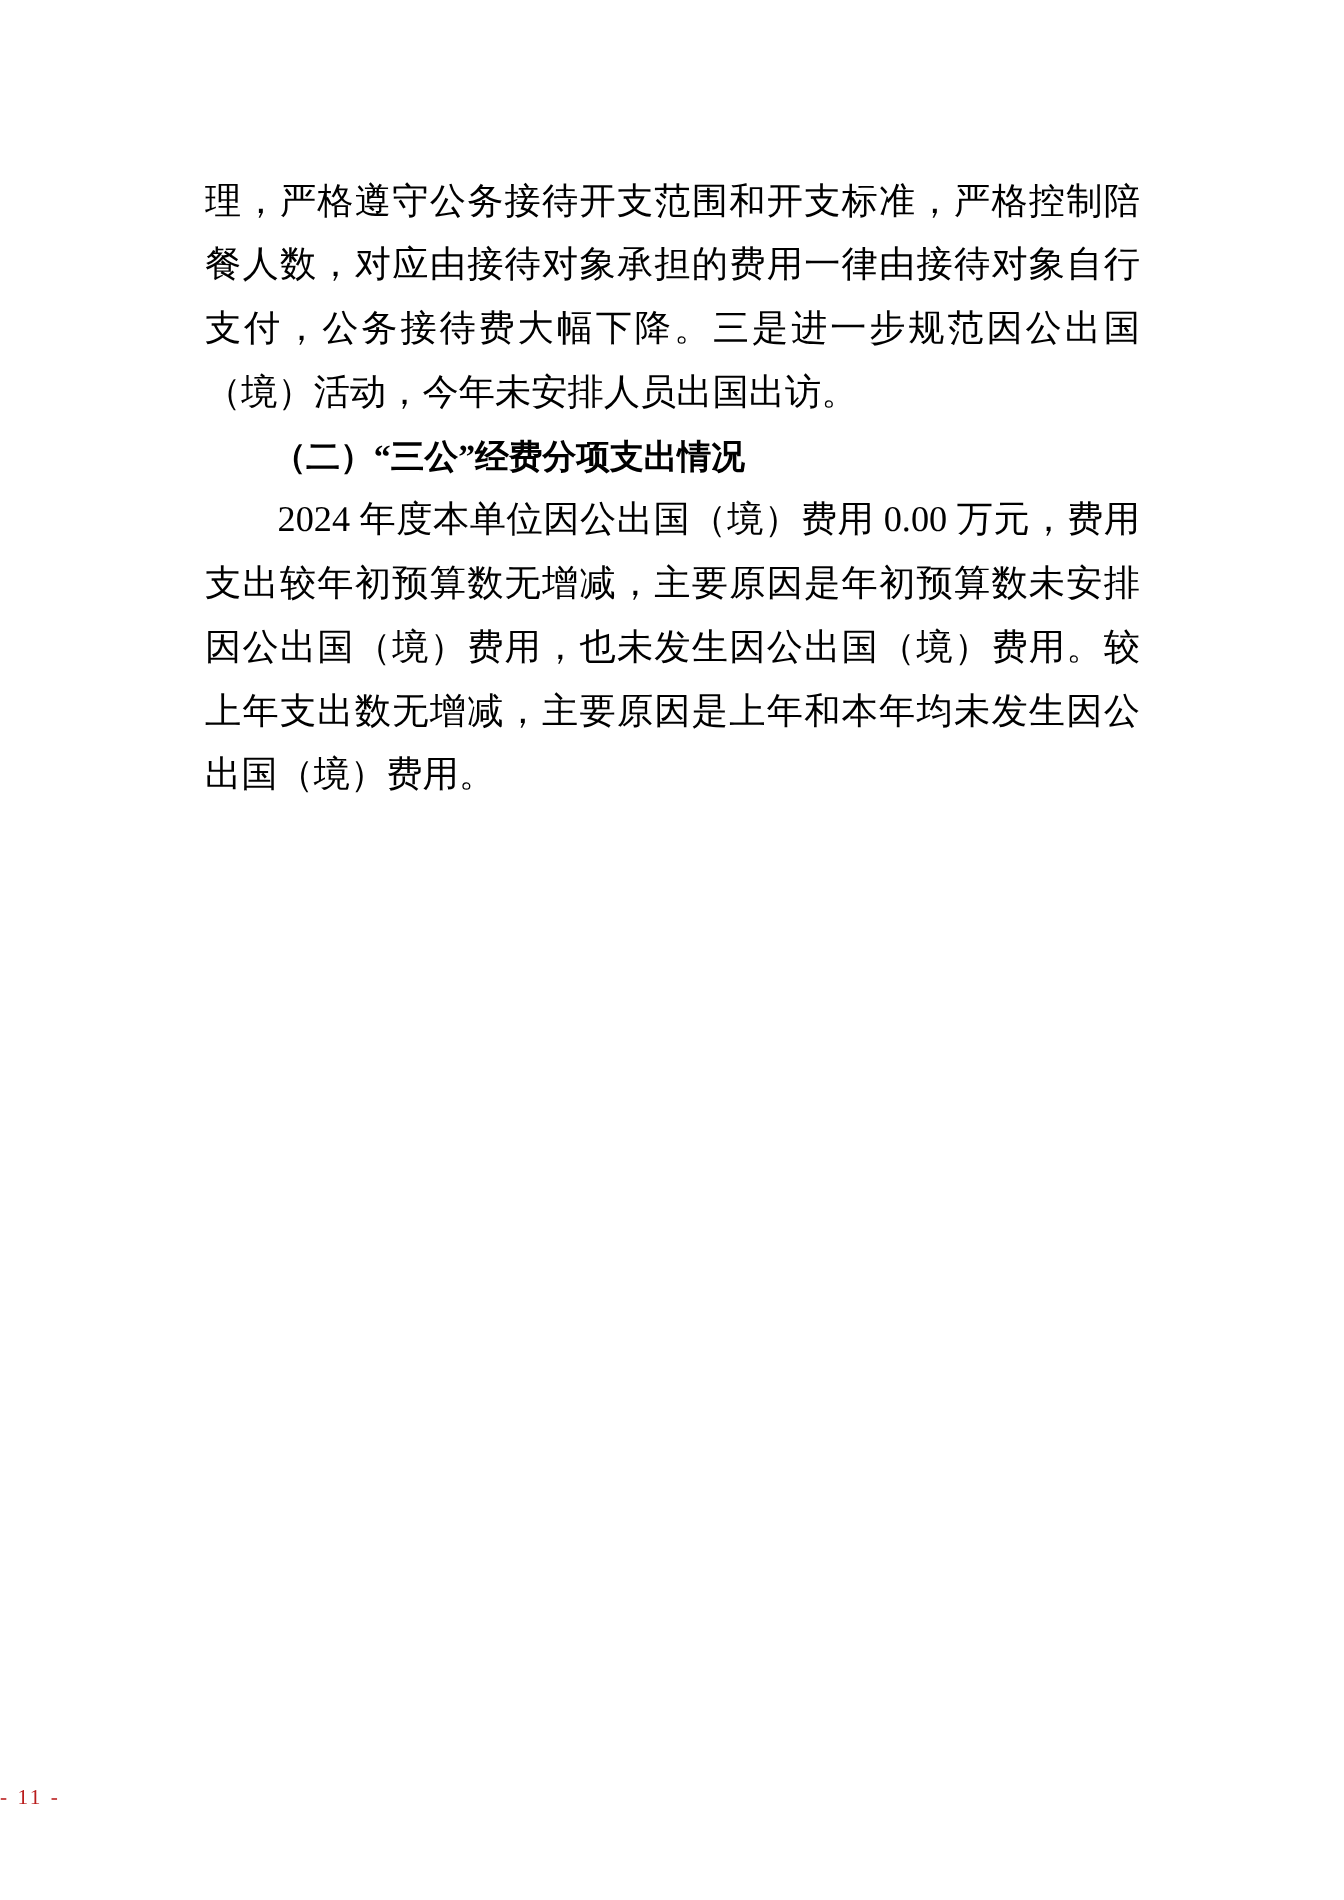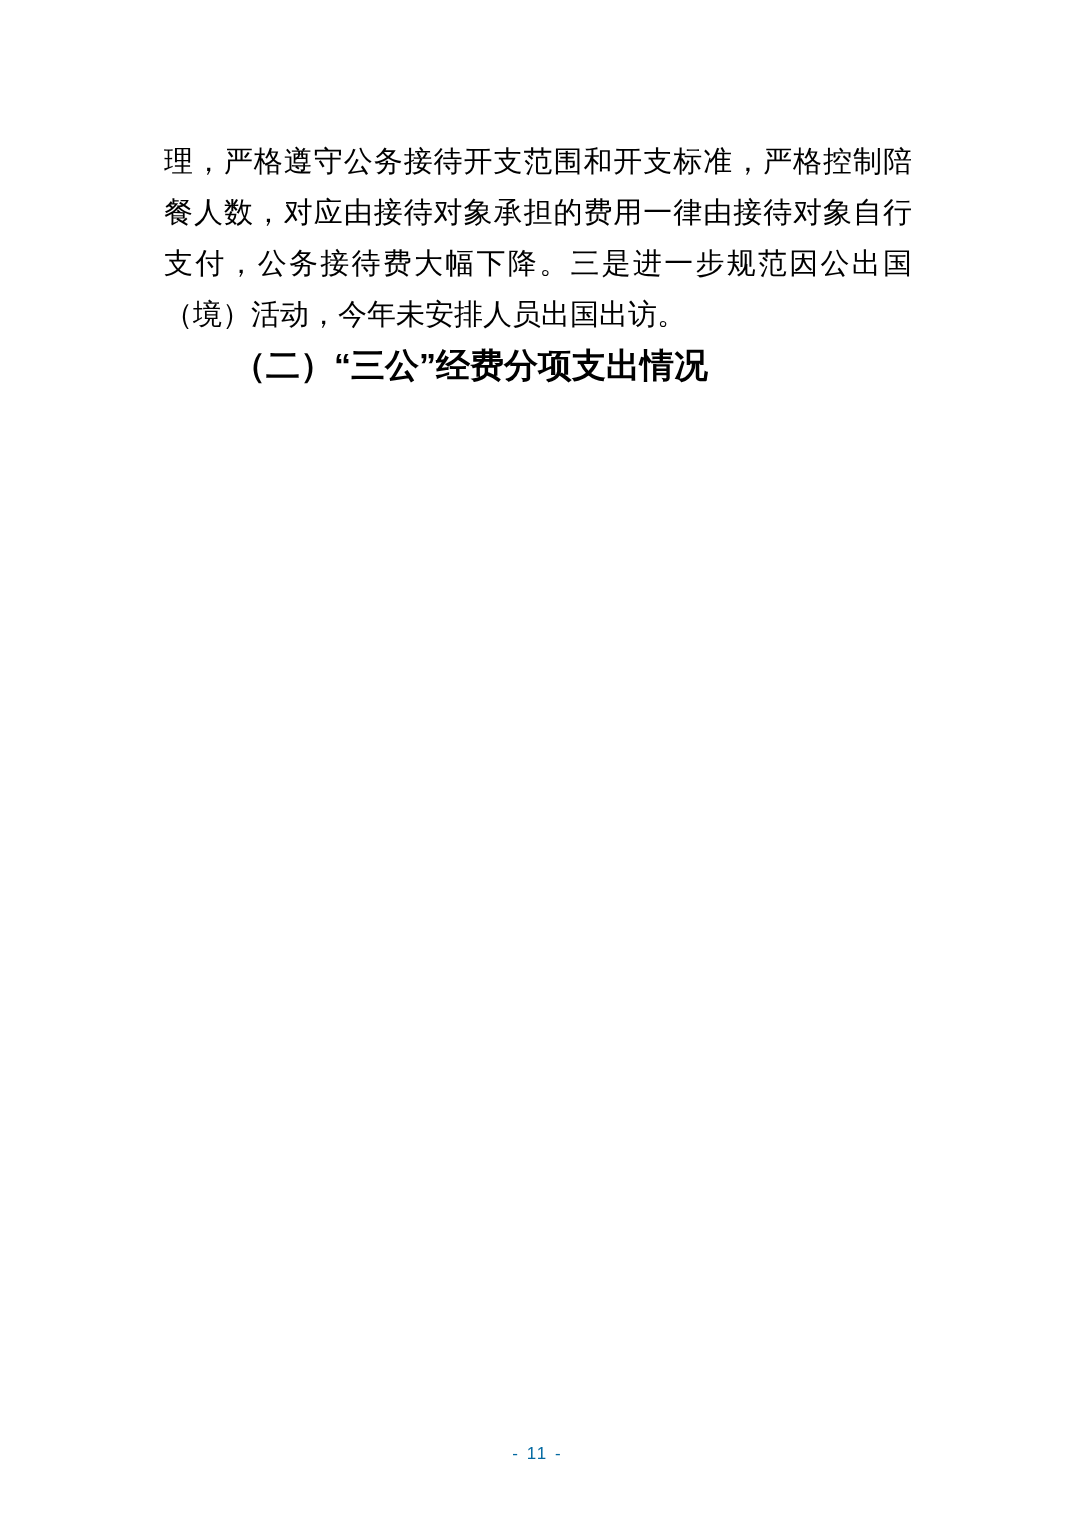--- a/index.html
+++ b/index.html
@@ -6,21 +6,21 @@
     margin: 0;
     padding: 0;
     background: #9e9e9e;
   }
   .page {
     position: relative;
     width: 1075px;
     height: 1520px;
     margin: 0 auto;
     background: #ffffff;
-    font-family: Liberation Sans, sans-serif;
+    font-family: Liberation Serif, serif;
     color: #000000;
     overflow: hidden;
   }
   .content {
     position: absolute;
     left: 164px;
     top: 136px;
     width: 748px;
   }
   .para {
@@ -30,49 +30,50 @@
     text-align: justify;
     text-justify: inter-ideograph;
     text-indent: 2em;
     word-break: break-all;
   }
   .para.no-indent {
     text-indent: 0;
   }
   .heading {
     margin: 0;
-    font-size: 34px;
+    font-size: 27px;
     line-height: 51px;
     font-weight: bold;
     text-indent: 2em;
   }
   .red-mark {
     color: #e5432a;
   }
   .footer {
     position: absolute;
     left: 0;
-    bottom: 56px;
+    bottom: 72px;
     width: 100%;
-    text-align: center;
+    text-align: left;
     font-size: 17px;
-    color: #0369a1;
+    color: #b91c1c;
     letter-spacing: 2px;
   }
 </style>
 </head>
 <body>
 
 <div class="page">
   <div class="content">
 
     <p class="para no-indent">理，严格遵守公务接待开支范围和开支标准，严格控制陪餐人数，对应由接待对象承担的费用一律由接待对象自行支付，公务接待费大幅下降。三是进一步规范因公出国（境）活动，今年未安排人员出国出访。</p>
 
     <p class="heading">（二）“三公”经费分项支出情况</p>
 
+    <p class="para">2024 年度本单位因公出国（境）费用 0.00 万元，费用支出较年初预算数无增减，主要原因是年初预算数未安排因公出国（境）费用，也未发生因公出国（境）费用。较上年支出数无增减，主要原因是上年和本年均未发生因公出国（境）费用。</p>
 
 
 
 
   </div>
 
   <div class="footer">- 11 -</div>
 </div>
 
 </body></html>

